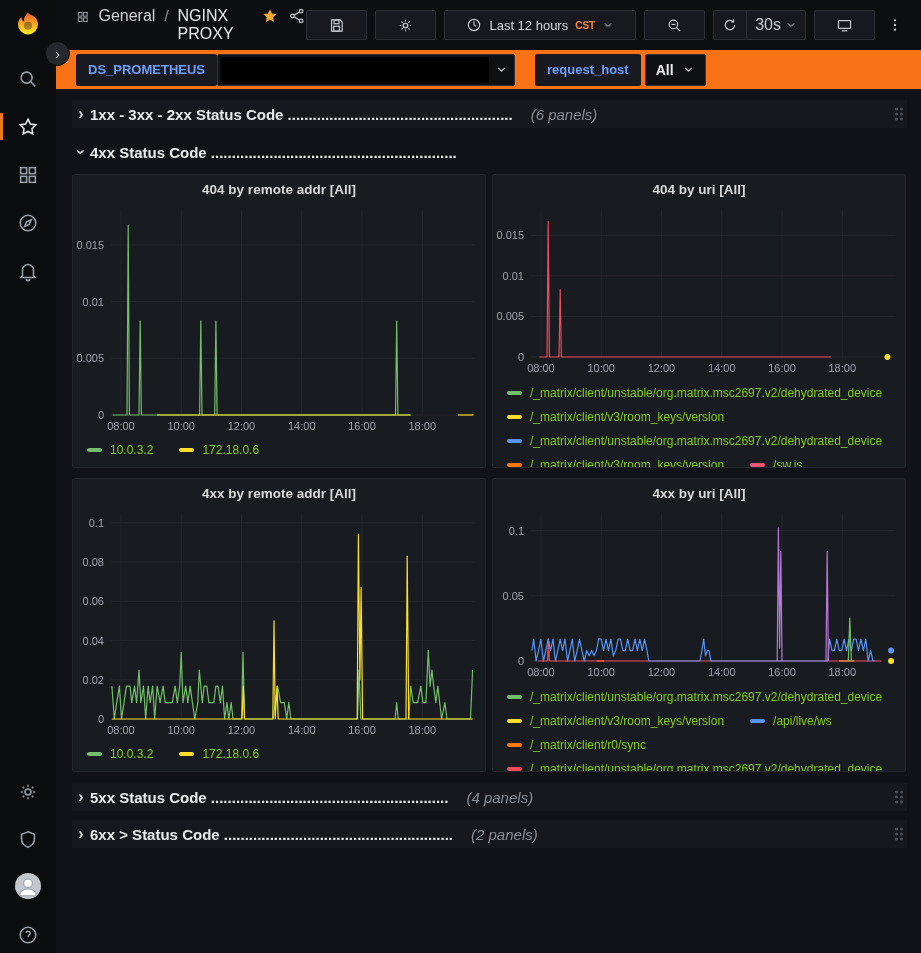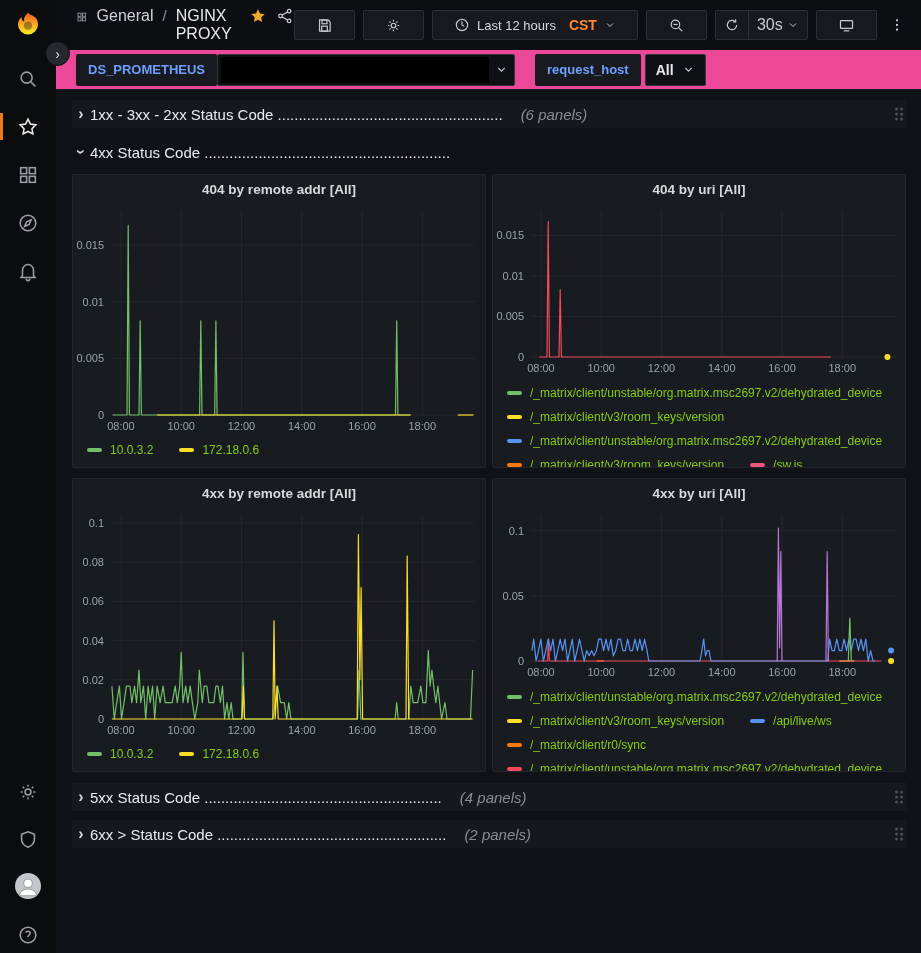--- a/index.html
+++ b/index.html
@@ -25,46 +25,46 @@
     display:flex; align-items:center; padding:0 14px 0 20px; }
   .bc { display:flex; align-items:flex-start; gap:9px; }
   .bc-section { color:#d0d2d6; font-size:16px; cursor:pointer; }
   .bc-sep { color:#8e9299; font-size:15px; }
   .bc-page { color:#e9eaec; font-size:16px; cursor:pointer; }
   .topbar-right { margin-left:auto; display:flex; align-items:center; gap:8px; }
   .hbtn { height:30px; min-width:30px; background:#17191e; border:1px solid #2c2f35; border-radius:2px;
     display:flex; align-items:center; justify-content:center; gap:7px; padding:0 21px; cursor:pointer; color:#c7cbd1; }
   .hbtn svg { stroke:#c7cbd1; }
   .hbtn .lbl { font-size:13px; color:#d5d9de; white-space:nowrap; }
-  .tz { font-size:14px; font-weight:bold; color:#ff8833;margin-left:6px; }
+  .tz { font-size:10px; font-weight:bold; color:#ff8833; }
   .refresh-group { display:flex; align-items:stretch; border:1px solid #2c2f35; border-radius:2px; background:#17191e; height:30px; }
   .refresh-group .part { display:flex; align-items:center; gap:4px; padding:0 8px; cursor:pointer; color:#c7cbd1; }
   .refresh-group .part + .part { border-left:1px solid #2c2f35; }
   .kebab { background:none; border:none; cursor:pointer; padding:0 4px; display:flex; align-items:center; }
   .icon-btn-plain { background:none; border:none; cursor:pointer; display:flex; align-items:center; }
 
   
-  .submenu { position:absolute; left:56px; top:50px; width:865px; height:40px; background:#ec4899;
+  .submenu { position:absolute; left:56px; top:50px; width:865px; height:40px; background:#f97316;
     display:flex; align-items:center; padding:0 20px; border-bottom:1px solid #16181c; }
   .var-label { height:32px; display:flex; align-items:center; padding:0 12px; background:#181a20;
     color:#6e9fff; font-size:13px; font-weight:bold; border-radius:2px; }
   .var-select { height:32px; display:flex; align-items:center; background:#0f1014; border:1px solid #33363d;
     border-radius:2px; cursor:pointer; }
   .redacted { width:268px; height:26px; margin:0 6px 0 3px; background:#000; border-radius:2px; }
   .all-select { padding:0 10px; gap:8px; margin-left:4px; }
   .all-select .val { color:#e9eaec; font-size:14px; font-weight:bold; }
   .gap20 { width:20px; }
 
   
   .content { position:absolute; left:56px; top:90px; width:865px; height:863px; padding:5px 14px 0 16px; }
   .row-header { display:flex; align-items:center; height:28px; cursor:pointer; position:relative; }
   .row-header.bar { background:#16181d; }
   .row-chev { color:#d8d9da; font-size:16px; width:18px; text-align:center; flex:0 0 18px; font-weight:bold; }
   .row-chev.down { display:inline-block; transform:rotate(90deg); }
-  .row-title { color:#e9eaec; font-size:15px; font-weight:normal; white-space:nowrap; overflow:hidden; }
+  .row-title { color:#e9eaec; font-size:15px; font-weight:bold; white-space:nowrap; overflow:hidden; }
   .row-count { color:#888c94; font-size:15px; font-style:italic; margin-left:18px; white-space:nowrap; }
   .drag-handle { position:absolute; right:4px; top:50%; transform:translateY(-50%);
     display:grid; grid-template-columns:3px 3px; gap:2px; cursor:grab; }
   .drag-handle i { width:3px; height:3px; border-radius:50%; background:#4c5057; }
   .mt5{margin-top:5px;} .mt9{margin-top:9px;} .mt10{margin-top:10px;} .mt11{margin-top:11px;}
 
   
   .panels { margin-top:8px; display:grid; grid-template-columns:414px 414px; grid-auto-rows:294px; gap:10px 6px; }
   .panel { background:#181b1f; border:1px solid #23252b; border-radius:2px; overflow:hidden; display:flex; flex-direction:column; }
   .panel-title { height:28px; line-height:30px; text-align:center; font-size:13.5px; font-weight:bold; color:#d8d9da; cursor:pointer; white-space:nowrap; }

